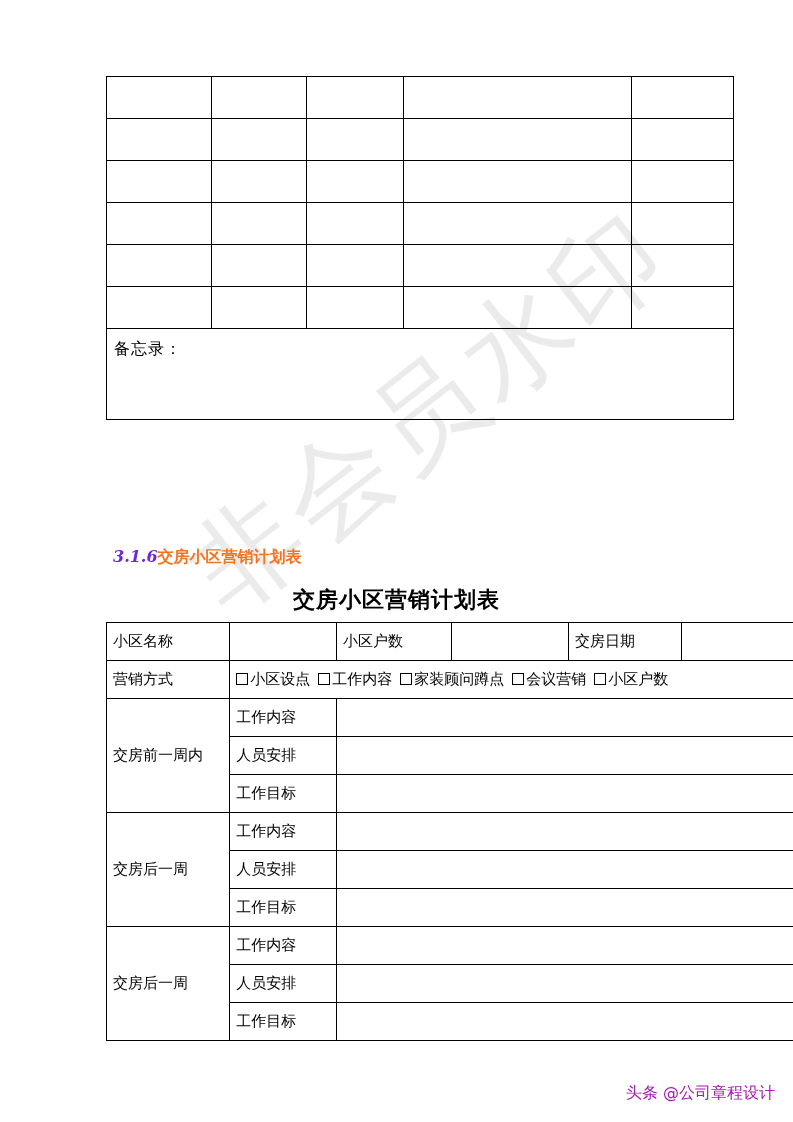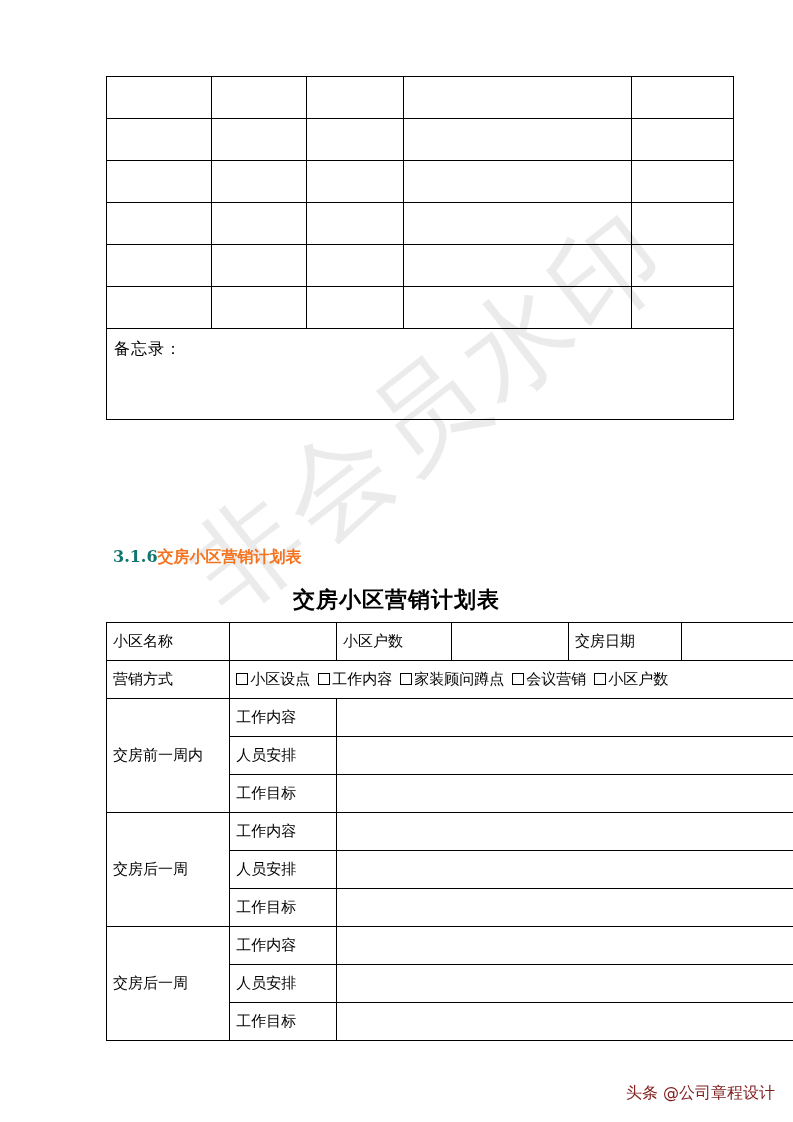--- a/index.html
+++ b/index.html
@@ -18,21 +18,21 @@
       height: 80px; vertical-align: top; padding: 10px 0 0 7px;
       font-size: 16px; letter-spacing: 1px;
     }
 
     
     .section-heading {
       position: absolute; left: 113px; top: 547px;
       font-family: "DejaVu Serif", "Liberation Serif", serif;
       font-weight: bold; font-size: 16px;
     }
-    .section-heading .num { color: #0f766e; }
+    .section-heading .num { color: #6d28d9; font-style: italic; }
     .section-heading .title { color: #f5731f; }
 
     .form-title {
       position: absolute; left: 0; width: 793px; top: 585px; text-align: center;
       font-family: "DejaVu Serif", "Liberation Serif", serif;
       font-weight: bold; font-size: 22px; letter-spacing: 1px;
     }
 
     
     #plan-table { left: 106px; top: 622px; width: 692px; font-size: 15px; }
@@ -48,21 +48,21 @@
     .watermark {
       position: absolute; left: 160px; top: 530px;
       font-size: 108px; color: rgba(0,0,0,0.08);
       transform: rotate(-38deg); transform-origin: left top;
       white-space: nowrap; pointer-events: none; letter-spacing: 6px;
       font-family: "DejaVu Sans", sans-serif;
     }
 
     .footer-brand {
       position: absolute; right: 18px; top: 1083px;
-      font-size: 16px; color: #7f1d1d;
+      font-size: 16px; color: #a21caf;
     }
   </style>
 </head>
 <body>
 
 <div class="watermark">非会员水印</div>
 
 <table id="top-table">
   <colgroup>
     <col style="width:105px">

